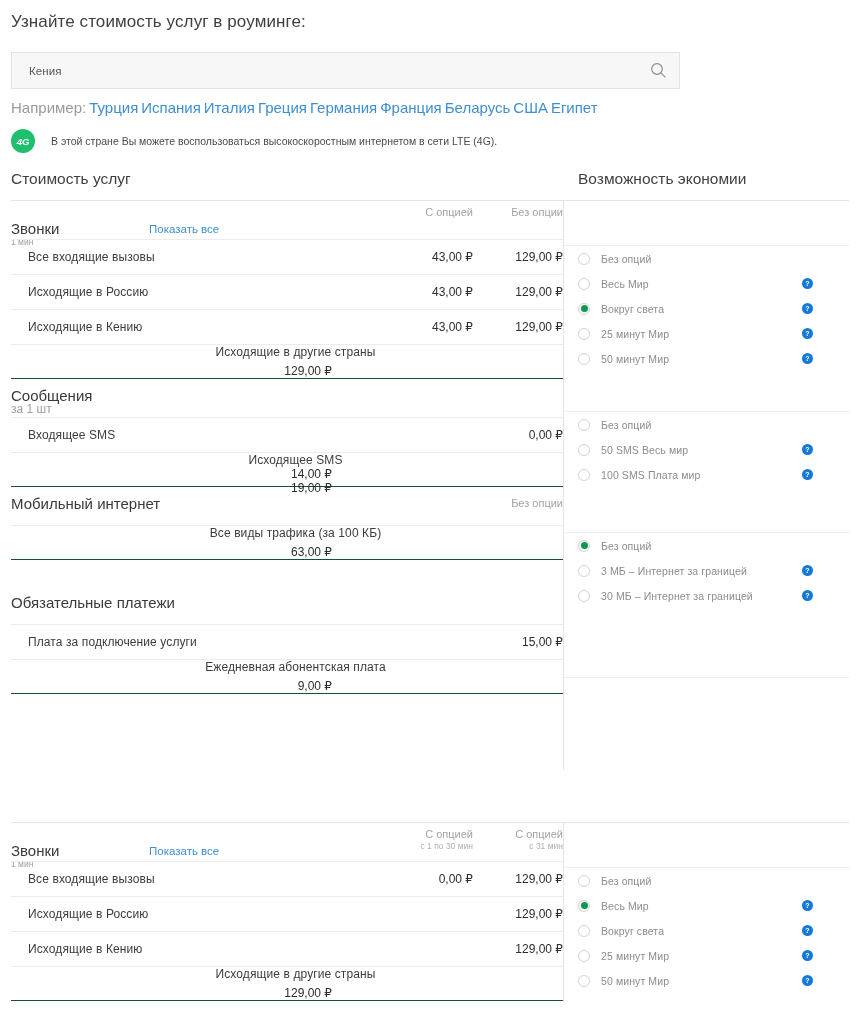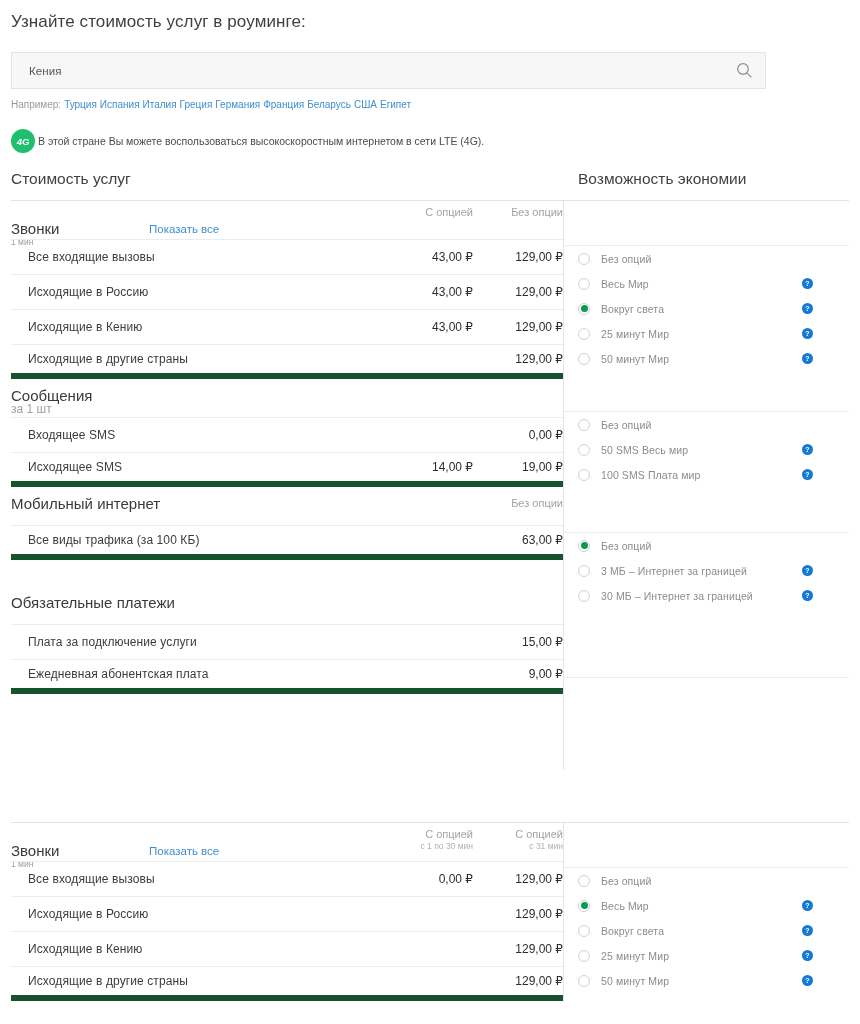--- a/index.html
+++ b/index.html
@@ -13,47 +13,47 @@
   .page { position: relative; width: 860px; height: 1024px; }
 
   
   .title {
     position: absolute; left: 11px; top: 12px;
     font-size: 17px; font-weight: 400; color: #3f3f3f;
     letter-spacing: .1px;
   }
   .search-wrap {
     position: absolute; left: 11px; top: 52px;
-    width: 755px; height: 37px;
+    width: 669px; height: 37px;
     background: #f7f7f7;
     border: 1px solid #e3e3e3;
     display: flex; align-items: center;
   }
   .search-value {
     flex: 1; padding-left: 17px;
     font-size: 11.5px; color: #555; letter-spacing: .1px;
   }
   .search-icon-btn {
     width: 42px; height: 100%;
     display: flex; align-items: center; justify-content: center;
   }
   .search-icon-btn svg { display: block; }
 
   .examples {
     position: absolute; left: 11px; top: 99px;
-    font-size: 10px; color: #9a9a9a; white-space: nowrap;
+    font-size: 15px; color: #9a9a9a; white-space: nowrap;
   }
   .examples .lbl { color: #9a9a9a; }
   .examples a {
     color: #3f8ecf; text-decoration: none; margin-left: 3px;
   }
 
   .lte-note {
     position: absolute; left: 11px; top: 129px;
-    display: flex; align-items: center; gap: 3px;
+    display: flex; align-items: center; gap: 16px;
   }
   .badge-4g {
     width: 24px; height: 24px; border-radius: 50%;
     background: #1fbf6e;
     color: #fff; font-size: 9.5px; font-weight: 700; font-style: italic;
     display: flex; align-items: center; justify-content: center;
   }
   .lte-text { font-size: 10.5px; color: #4a4a4a; }
 
   
@@ -132,21 +132,21 @@
     border-top: 1px solid #ececec;
   }
   .row .label {
     flex: 1; padding-left: 17px;
     font-size: 12px; color: #3c3c3c; letter-spacing: .1px;
   }
   .row .price {
     width: 90px; text-align: right;
     font-size: 12px; color: #2d2d2d;
   }
-  .row.last { border-bottom: 6px solid #14532d; }
+  .row.last { border-bottom: 1px solid #14532d; flex-direction: column; }
 
   
   .opt-group { position: relative; padding: 0; }
   .opt-group.bordered { border-top: 1px solid #ececec; }
   .opt-row {
     position: relative; height: 25px;
     display: flex; align-items: center;
     padding-left: 14px;
   }
   .radio {

